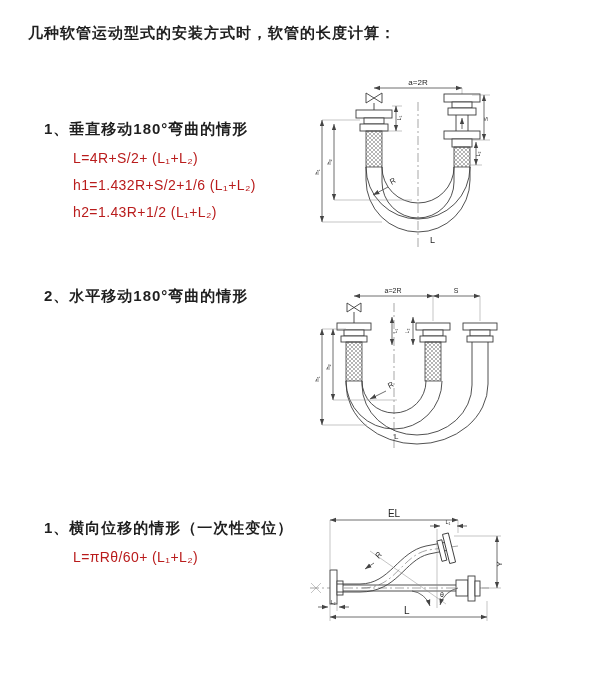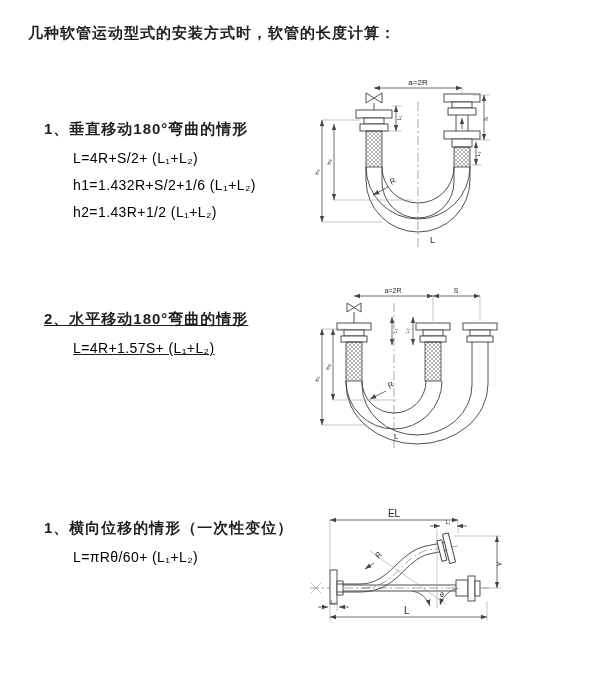--- a/index.html
+++ b/index.html
@@ -1,21 +1,21 @@
 <!DOCTYPE html>
 <html><head>
 <meta charset="utf-8">
 <style>
   html,body{margin:0;padding:0;background:#f2f2f2;}
   #page{position:relative;width:600px;height:675px;background:#ffffff;overflow:hidden;
         font-family:"Liberation Sans","DejaVu Sans",sans-serif;color:#1f1f1f;}
   .title{position:absolute;left:28px;top:24px;font-size:15px;font-weight:600;letter-spacing:1px;}
   .section{position:absolute;left:44px;}
   .sec-heading{font-size:15px;font-weight:600;letter-spacing:1px;margin:0 0 11px 0;}
-  .formula{font-size:14px;letter-spacing:0.4px;margin:0 0 0 29px;padding:0;height:27px;line-height:17px;color:#000000;}
+  .formula{font-size:14px;letter-spacing:0.4px;margin:0 0 0 29px;padding:0;height:27px;line-height:17px;color:#b91c1c;}
   svg{position:absolute;overflow:visible;}
   svg text{font-family:"Liberation Sans","DejaVu Sans",sans-serif;fill:#2a2a2a;}
   .dim{stroke:#4a4a4a;stroke-width:0.8;fill:none;}
   .thin{stroke:#8a8a8a;stroke-width:0.5;fill:none;}
   .draw{stroke:#3d3d3d;stroke-width:0.9;fill:#ffffff;}
   .hose{stroke:#3d3d3d;stroke-width:0.9;fill:none;}
   .center{stroke:#6b6b6b;stroke-width:0.6;fill:none;stroke-dasharray:9 3 2 3;}
   .lab{fill:#262626;}
 </style>
 </head>
@@ -25,23 +25,22 @@
 
   <div class="title">几种软管运动型式的安装方式时，软管的长度计算：</div>
 
   <div class="section" style="top:120px;">
     <div class="sec-heading">1、垂直移动180°弯曲的情形</div>
     <div class="formula">L=4R+S/2+ (L₁+L₂)</div>
     <div class="formula">h1=1.432R+S/2+1/6 (L₁+L₂)</div>
     <div class="formula">h2=1.43R+1/2 (L₁+L₂)</div>
   </div>
 
-  <div class="section" style="top:310px;text-decoration:underline;">
+  <div class="section" style="top:287px;">
     <div class="sec-heading">2、水平移动180°弯曲的情形</div>
-    <div class="formula">L=4R+1.57S+ (L₁+L₂)</div>
   </div>
 
   <div class="section" style="top:519px;">
     <div class="sec-heading">1、横向位移的情形（一次性变位）</div>
     <div class="formula">L=πRθ/60+ (L₁+L₂)</div>
   </div>
 
   <svg style="left:312px;top:72px;" width="215" height="182" viewBox="0 0 215 182">
     <defs>
       <marker id="a1" viewBox="0 0 10 10" refX="9" refY="5" markerWidth="9" markerHeight="9" orient="auto-start-reverse">

